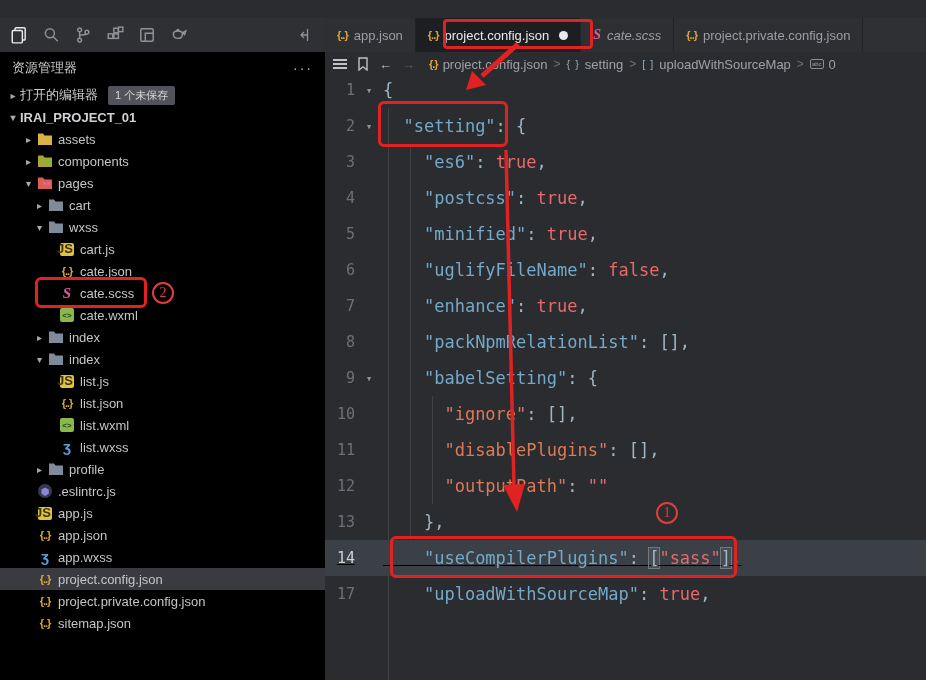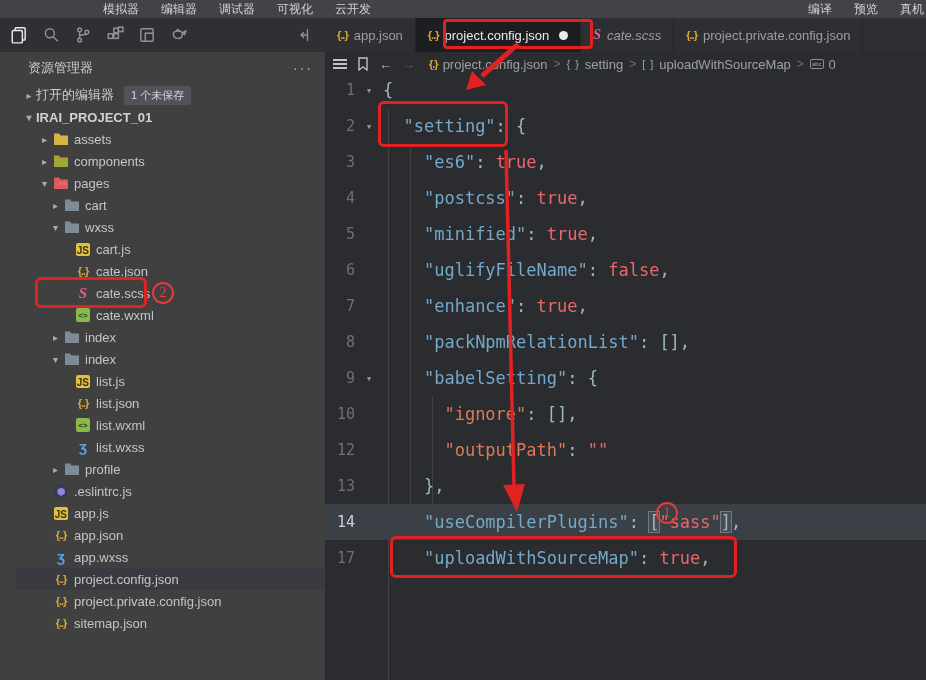--- a/index.html
+++ b/index.html
@@ -25,34 +25,34 @@
   .tabs { display:flex; height:34px; }
   .tab { display:flex; align-items:center; gap:6px; padding:0 12px; height:34px; background:#2e2f32;
          border-right:1px solid #222327; font-size:13px; color:#9b9ea4; white-space:nowrap; }
   .tab.active { background:#1d1e21; color:#e9eaec; }
   .tab.preview .tab-label { font-style:italic; }
   .ic-json { color:#d8a838; font-size:11px; font-weight:bold; letter-spacing:-1px; }
   .ic-sass { color:#e05a99; font-family:"Liberation Serif", serif; font-style:italic; font-weight:bold; font-size:14px; }
   .dirty-dot { width:9px; height:9px; border-radius:50%; background:#e9eaec; margin-left:4px; }
 
   
-  .sidebar { position:absolute; left:0; top:52px; width:325px; height:628px; background:#404040; color:#c6c8cb;padding-left:16px; }
+  .sidebar { position:absolute; left:0; top:52px; width:325px; height:628px; background:#000000; color:#c6c8cb; }
   .sb-header { height:32px; display:flex; align-items:center; padding:0 12px; font-size:13px; color:#cccdd0; }
   .sb-more { margin-left:auto; letter-spacing:2px; color:#b5b7ba; font-size:14px; cursor:pointer; }
   .sb-row { height:22px; display:flex; align-items:center; font-size:13px; cursor:pointer; position:relative; }
   .sb-row .arrow { width:14px; text-align:center; color:#a9abaf; font-size:10px; flex:0 0 14px; }
   .open-editors { padding-left:6px; color:#cbcdd0; }
   .badge { margin-left:10px; background:#52535a; color:#d6d7d9; font-size:11px; padding:2px 7px; border-radius:2px; }
   .project-row { padding-left:6px; font-weight:bold; color:#d0d2d5; font-size:13px; }
 
   .tree-row { height:22px; display:flex; align-items:center; font-size:13px; color:#c3c5c8; cursor:pointer; }
   .tree-row.selected { background:#393b41; }
   .tree-arrow { width:15px; flex:0 0 15px; text-align:center; color:#a9abaf; font-size:10px; }
   .tree-icon { width:18px; flex:0 0 18px; height:16px; display:flex; align-items:center; justify-content:center; margin-right:4px; position:relative; }
-  .fi-js { width:14px; height:13px; background:#e2c040; border-radius:2px; color:#3a3412; font-size:10px; font-weight:bold;
+  .fi-js { width:14px; height:13px; background:#e2c040; border-radius:2px; color:#3a3412; font-size:13px; font-weight:bold;
            display:flex; align-items:flex-end; justify-content:flex-end; padding:0 1px; }
   .fi-json { color:#d8a838; font-size:11px; font-weight:bold; letter-spacing:-1px; }
   .fi-sass { color:#e05a99; font-family:"Liberation Serif", serif; font-style:italic; font-weight:bold; font-size:15px; }
   .fi-wxml { width:14px; height:14px; background:#8ab84c; border-radius:2px; color:#27411a; font-size:8px; font-weight:bold;
              display:flex; align-items:center; justify-content:center; }
   .fi-wxss { color:#5b9fd8; font-weight:bold; font-size:15px; line-height:14px; }
   .fi-eslint { width:14px; height:14px; border-radius:50%; background:#363a4e; color:#8d86d8; font-size:10px;
                display:flex; align-items:center; justify-content:center; }
   .folder-svg { width:16px; height:14px; }
 
@@ -66,21 +66,21 @@
   .bc-ic-obj, .bc-ic-arr { color:#8fa8bc; font-size:11px; letter-spacing:1px; }
   .bc-ic-abc { border:1px solid #8a8d92; border-radius:2px; color:#9da1a6; font-size:6px; padding:0 1px; line-height:8px; }
   .nav-lines { display:inline-block; width:14px; }
   .nav-lines span { display:block; height:2px; background:#c0c2c5; margin:2px 0; }
   .bm-svg { width:12px; height:14px; fill:none; stroke:#c0c2c5; stroke-width:1.4; }
 
   .code-area { position:absolute; left:0; top:20px; width:601px; height:608px; }
   .guide { position:absolute; width:1px; background:#404145; z-index:0; }
   .code-row { position:relative; height:36px; display:flex; align-items:center;
               font-family:"DejaVu Sans Mono","Liberation Mono", monospace; font-size:17px; z-index:1; }
-  .code-row.current { background:#3a4046; }
+  .code-row.current { background:#3a4046;text-decoration:underline; }
   .ln { width:30px; flex:0 0 30px; text-align:right; color:#6d7075; font-size:15px;
         font-family:"DejaVu Sans Mono", monospace; }
   .code-row.current .ln { color:#cfd1d4; }
   .fold { width:28px; flex:0 0 28px; text-align:center; color:#8f9297; font-size:11px; }
   .src { white-space:pre; }
   .tk-k { color:#74a9c9; }
   .tk-o { color:#dc7a58; }
   .tk-b { color:#e8696b; }
   .tk-p { color:#9db7c6; }
   .tk-pm { color:#9db7c6; background:#474d53; box-shadow:0 0 0 1px #73787d; }
@@ -91,34 +91,20 @@
   .red-circle { position:absolute; width:22px; height:22px; border:2px solid #e23d3d; border-radius:50%;
                 color:#e23d3d; font-size:14px; display:flex; align-items:center; justify-content:center;
                 font-family:"Liberation Serif", serif; }
   .overlay svg { position:absolute; left:0; top:0; }
 </style>
 </head>
 <body>
 
 <div id="app">
 
-  <div class="titlebar">
-    <div class="menu-left">
-        <span class="menu-item">模拟器</span>
-        <span class="menu-item">编辑器</span>
-        <span class="menu-item">调试器</span>
-        <span class="menu-item">可视化</span>
-        <span class="menu-item">云开发</span>
-      </div>
-    <div class="menu-right">
-        <span class="menu-item">编译</span>
-        <span class="menu-item">预览</span>
-        <span class="menu-item">真机</span>
-      </div>
-  </div>
 
   <div class="topbar">
     <div class="activity">
       <span class="act-icon active">
         <svg width="18" height="18" viewBox="0 0 16 16">
             <rect x="4.5" y="1.5" width="9" height="11" rx="1"></rect>
             <rect x="2" y="4" width="9" height="11" rx="1" fill="#2f3034"></rect>
           </svg>
       </span>
       <span class="act-icon">
@@ -466,20 +452,25 @@
             <span class="ln">9</span>
             <span class="fold">▾</span>
             <span class="src"><span>    </span><span class="tk-k">"babelSetting"</span><span class="tk-p">: </span><span class="tk-p">{</span></span>
           </div>
           <div class="code-row">
             <span class="ln">10</span>
             <span class="fold"></span>
             <span class="src"><span>      </span><span class="tk-o">"ignore"</span><span class="tk-p">: </span><span class="tk-p">[],</span></span>
           </div>
           <div class="code-row">
+            <span class="ln">11</span>
+            <span class="fold"></span>
+            <span class="src"><span>      </span><span class="tk-o">"disablePlugins"</span><span class="tk-p">: </span><span class="tk-p">[],</span></span>
+          </div>
+          <div class="code-row">
             <span class="ln">12</span>
             <span class="fold"></span>
             <span class="src"><span>      </span><span class="tk-o">"outputPath"</span><span class="tk-p">: </span><span class="tk-b">""</span></span>
           </div>
           <div class="code-row">
             <span class="ln">13</span>
             <span class="fold"></span>
             <span class="src"><span>    </span><span class="tk-p">},</span></span>
           </div>
           <div class="code-row current">

